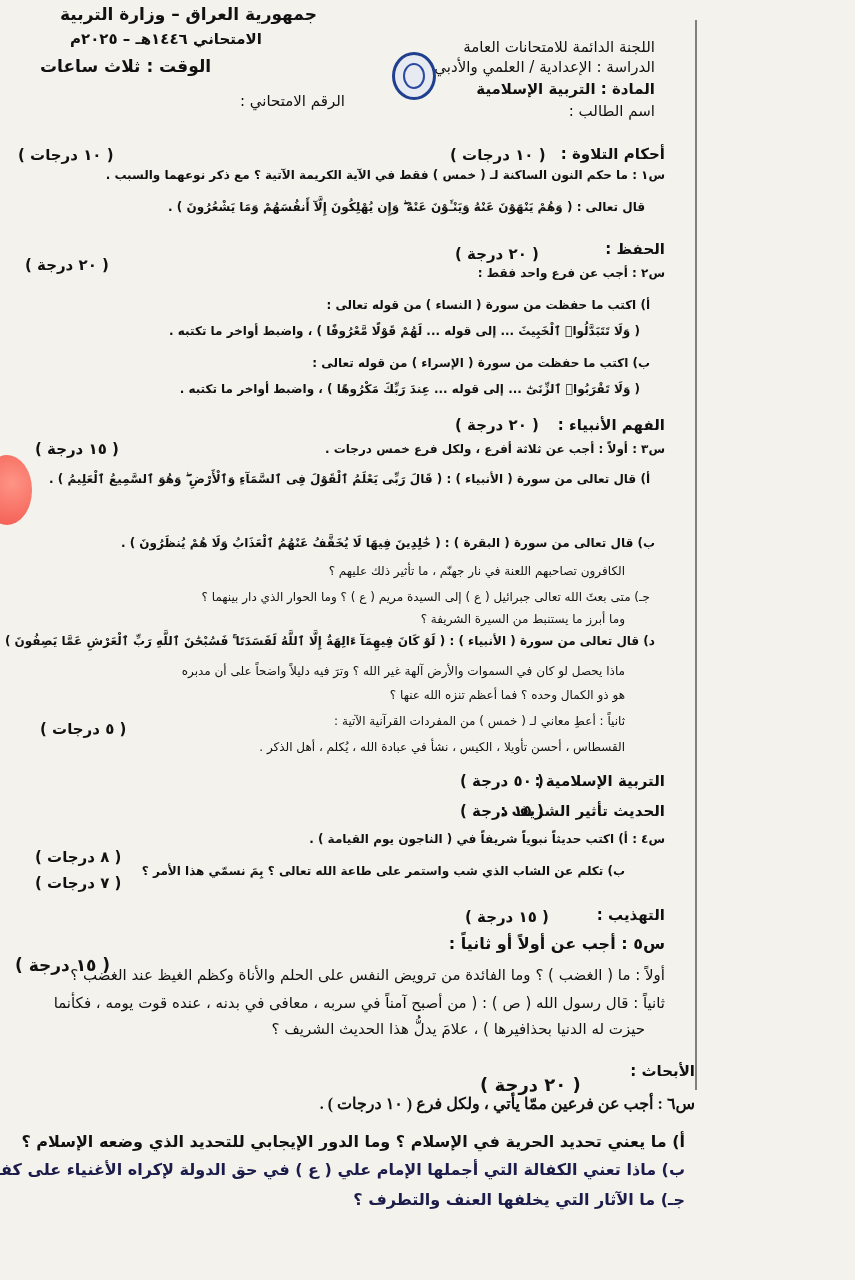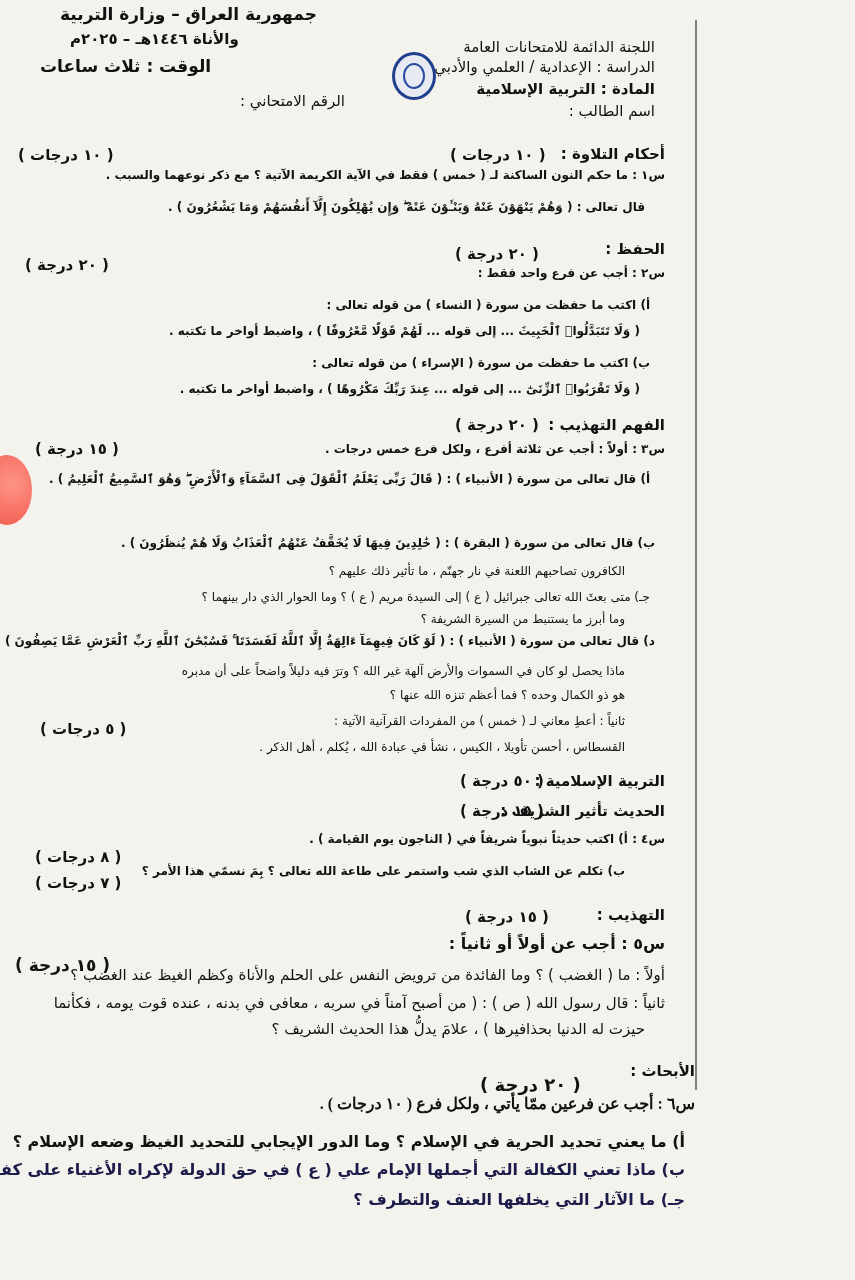--- a/index.html
+++ b/index.html
@@ -39,21 +39,21 @@
 </style>
 </head>
 <body>
 
 <div class="page">
 
   <div class="vline"></div>
   <div class="heart"></div>
 
   <div class="t bold fs17" style="left:60px; top:4px;">جمهورية العراق – وزارة التربية</div>
-  <div class="t bold fs15" style="left:70px; top:30px;">والأناة ١٤٤٦هـ – ٢٠٢٥م</div>
+  <div class="t bold fs15" style="left:70px; top:30px;">الامتحاني ١٤٤٦هـ – ٢٠٢٥م</div>
   <div class="t bold fs17" style="left:40px; top:56px;">الوقت : ثلاث ساعات</div>
   <div class="t fs15" style="left:240px; top:92px;">الرقم الامتحاني :</div>
 
   <div class="logo"></div>
 
   <div class="t fs15" style="right:50px; top:38px;">اللجنة الدائمة للامتحانات العامة</div>
   <div class="t fs15" style="right:50px; top:58px;">الدراسة : الإعدادية / العلمي والأدبي</div>
   <div class="t bold fs15" style="right:50px; top:80px;">المادة : التربية الإسلامية</div>
   <div class="t fs15" style="right:50px; top:102px;">اسم الطالب :</div>
 
@@ -65,21 +65,21 @@
 
   <div class="t ul fs15" style="right:40px; top:240px;">الحفظ :</div>
   <div class="t bold fs15" style="left:455px; top:245px;">( ٢٠ درجة )</div>
   <div class="t bold fs15" style="left:25px; top:256px;">( ٢٠ درجة )</div>
   <div class="t bold fs14" style="right:40px; top:266px;">س٢ : أجب عن فرع واحد فقط :</div>
   <div class="t bold fs14" style="right:55px; top:298px;">أ) اكتب ما حفظت من سورة ( النساء ) من قوله تعالى :</div>
   <div class="t bold fs14" style="right:65px; top:324px;">( وَلَا تَتَبَدَّلُوا۟ ٱلْخَبِيثَ ... إلى قوله ... لَهُمْ قَوْلًا مَّعْرُوفًا ) ، واضبط أواخر ما تكتبه .</div>
   <div class="t bold fs14" style="right:55px; top:356px;">ب) اكتب ما حفظت من سورة ( الإسراء ) من قوله تعالى :</div>
   <div class="t bold fs14" style="right:65px; top:382px;">( وَلَا تَقْرَبُوا۟ ٱلزِّنَىٰٓ ... إلى قوله ... عِندَ رَبِّكَ مَكْرُوهًا ) ، واضبط أواخر ما تكتبه .</div>
 
-  <div class="t ul fs15" style="right:40px; top:416px;">الفهم التهذيب :</div>
+  <div class="t ul fs15" style="right:40px; top:416px;">الفهم الأنبياء :</div>
   <div class="t bold fs15" style="left:455px; top:416px;">( ٢٠ درجة )</div>
   <div class="t bold fs15" style="left:35px; top:440px;">( ١٥ درجة )</div>
   <div class="t bold fs14" style="right:40px; top:442px;">س٣ : أولاً : أجب عن ثلاثة أفرع ، ولكل فرع خمس درجات .</div>
   <div class="t bold fs14" style="right:55px; top:472px;">أ) قال تعالى من سورة ( الأنبياء ) : ( قَالَ رَبِّى يَعْلَمُ ٱلْقَوْلَ فِى ٱلسَّمَآءِ وَٱلْأَرْضِ ۖ وَهُوَ ٱلسَّمِيعُ ٱلْعَلِيمُ ) .</div>
   <div class="t bold fs14" style="right:50px; top:536px;">ب) قال تعالى من سورة ( البقرة ) : ( خَٰلِدِينَ فِيهَا لَا يُخَفَّفُ عَنْهُمُ ٱلْعَذَابُ وَلَا هُمْ يُنظَرُونَ ) .</div>
   <div class="t fs14" style="right:80px; top:564px;">الكافرون تصاحبهم اللعنة في نار جهنّم ، ما تأثير ذلك عليهم ؟</div>
   <div class="t fs14" style="right:55px; top:590px;">جـ) متى بعثَ الله تعالى جبرائيل ( ع ) إلى السيدة مريم ( ع ) ؟ وما الحوار الذي دار بينهما ؟</div>
   <div class="t fs14" style="right:80px; top:612px;">وما أبرز ما يستنبط من السيرة الشريفة ؟</div>
   <div class="t bold fs14" style="right:50px; top:634px;">د) قال تعالى من سورة ( الأنبياء ) : ( لَوْ كَانَ فِيهِمَآ ءَالِهَةٌ إِلَّا ٱللَّهُ لَفَسَدَتَا ۚ فَسُبْحَٰنَ ٱللَّهِ رَبِّ ٱلْعَرْشِ عَمَّا يَصِفُونَ ) .</div>
   <div class="t fs14" style="right:80px; top:664px;">ماذا يحصل لو كان في السموات والأرض آلهة غير الله ؟ وترَ فيه دليلاً واضحاً على أن مدبره</div>
@@ -102,17 +102,17 @@
   <div class="t bold fs15" style="left:465px; top:908px;">( ١٥ درجة )</div>
   <div class="t bold fs16" style="right:40px; top:934px;">س٥ : أجب عن أولاً أو ثانياً :</div>
   <div class="t bold fs17" style="left:15px; top:955px;">( ١٥ درجة )</div>
   <div class="t fs15" style="right:40px; top:966px;">أولاً : ما ( الغضب ) ؟ وما الفائدة من ترويض النفس على الحلم والأناة وكظم الغيظ عند الغضب ؟</div>
   <div class="t fs15" style="right:40px; top:994px;">ثانياً : قال رسول الله ( ص ) : ( من أصبح آمناً في سربه ، معافى في بدنه ، عنده قوت يومه ، فكأنما</div>
   <div class="t fs15" style="right:60px; top:1020px;">حيزت له الدنيا بحذافيرها ) ، علامَ يدلُّ هذا الحديث الشريف ؟</div>
 
   <div class="t ul fs15" style="right:10px; top:1062px;">الأبحاث :</div>
   <div class="t bold fs18" style="left:480px; top:1074px;">( ٢٠ درجة )</div>
   <div class="t bold fs16" style="right:10px; top:1094px;font-family:Liberation Serif, serif;">س٦ : أجب عن فرعين ممّا يأتي ، ولكل فرع ( ١٠ درجات ) .</div>
-  <div class="t bold fs16" style="right:20px; top:1132px;">أ) ما يعني تحديد الحرية في الإسلام ؟ وما الدور الإيجابي للتحديد الغيظ وضعه الإسلام ؟</div>
+  <div class="t bold fs16" style="right:20px; top:1132px;">أ) ما يعني تحديد الحرية في الإسلام ؟ وما الدور الإيجابي للتحديد الذي وضعه الإسلام ؟</div>
   <div class="t bold fs16 blue" style="right:20px; top:1160px;">ب) ماذا تعني الكفالة التي أجملها الإمام علي ( ع ) في حق الدولة لإكراه الأغنياء على كفالة الفقراء ؟</div>
   <div class="t bold fs16 blue" style="right:20px; top:1190px;">جـ) ما الآثار التي يخلفها العنف والتطرف ؟</div>
 
 </div>
 
 </body></html>

